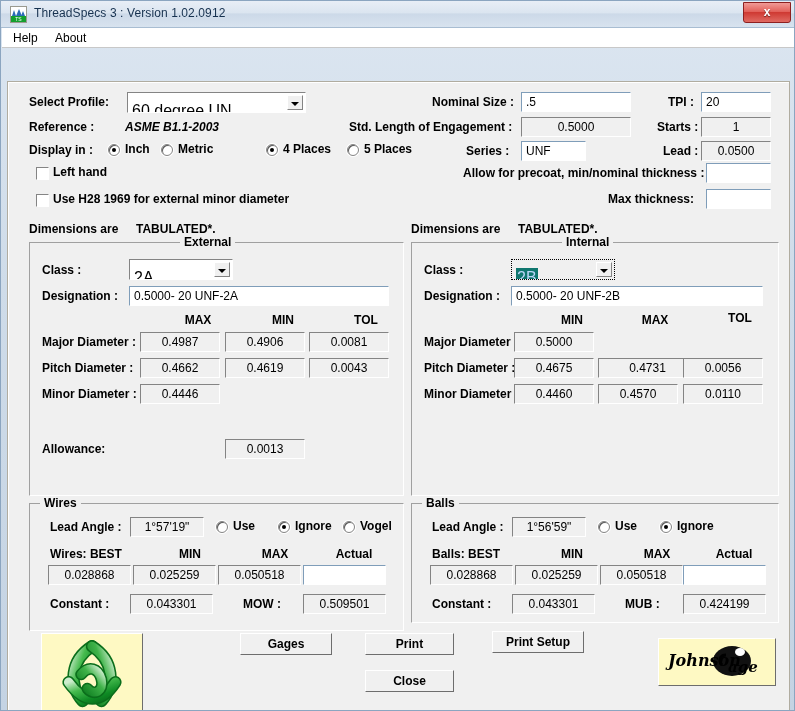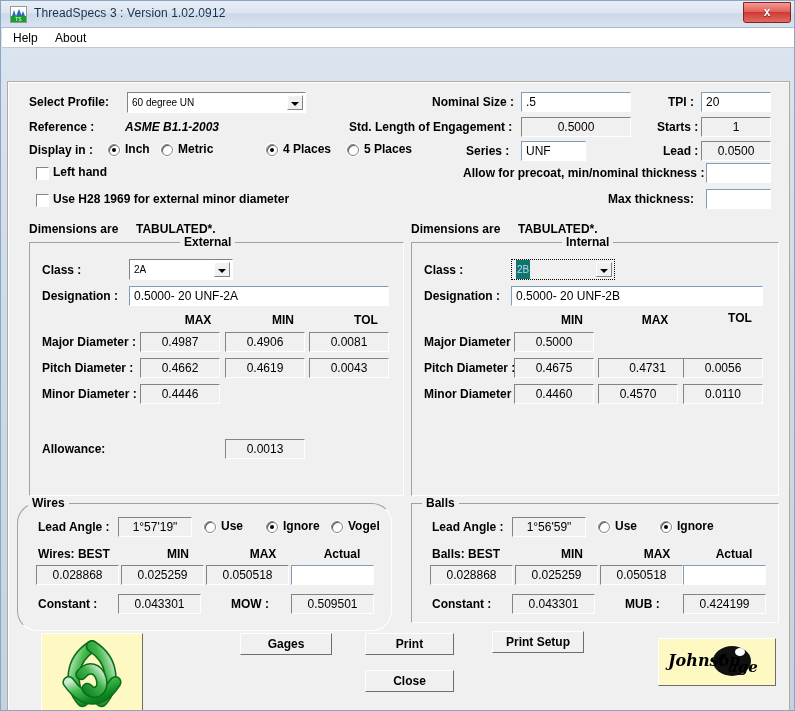--- a/index.html
+++ b/index.html
@@ -122,23 +122,23 @@
     border-color: #7f9db9 #ffffff #ffffff #7f9db9;
   }
 
   
   .combo {
     position: absolute;
     box-sizing: border-box;
     background: #ffffff;
     border: 1px solid;
     border-color: #848484 #ffffff #ffffff #848484;
-    font-size: 10px;
+    font-size: 16px;
     line-height: 19px;
-    padding: 0 4px;
+    padding: 8px 4px;
     white-space: nowrap;
     overflow: hidden;
     cursor: default;
   }
   .combo .arrowbox {
     position: absolute;
     right: 2px; top: 2px;
     width: 16px; height: 15px;
     background: #f0f0f0;
     border: 1px solid;
@@ -403,21 +403,21 @@
       <div class="field center" style="left:102px; top:115px; width:80px; height:20px;">0.4675</div>
       <div class="field center" style="left:186px; top:115px; width:99px; height:20px;">0.4731</div>
       <div class="field center" style="left:271px; top:115px; width:80px; height:20px;">0.0056</div>
 
       <div class="lbl b" style="left:12px; top:144px;">Minor Diameter :</div>
       <div class="field center" style="left:102px; top:141px; width:80px; height:20px;">0.4460</div>
       <div class="field center" style="left:186px; top:141px; width:80px; height:20px;">0.4570</div>
       <div class="field center" style="left:271px; top:141px; width:80px; height:20px;">0.0110</div>
     </div>
 
-    <div class="group" style="left:9px; top:421px; width:375px; height:128px;border-radius:20px;">
+    <div class="group" style="left:21px; top:421px; width:375px; height:128px;">
       <div class="glabel" style="left:10px;">Wires</div>
 
       <div class="lbl b" style="left:20px; top:16px;">Lead Angle :</div>
       <div class="field center" style="left:100px; top:13px; width:74px; height:20px;">1°57'19"</div>
 
       <div class="radio" style="left:186px; top:15px;">
         <span class="dot"></span>
         <span class="rlabel">Use</span>
       </div>
       <div class="radio on" style="left:248px; top:15px;">

